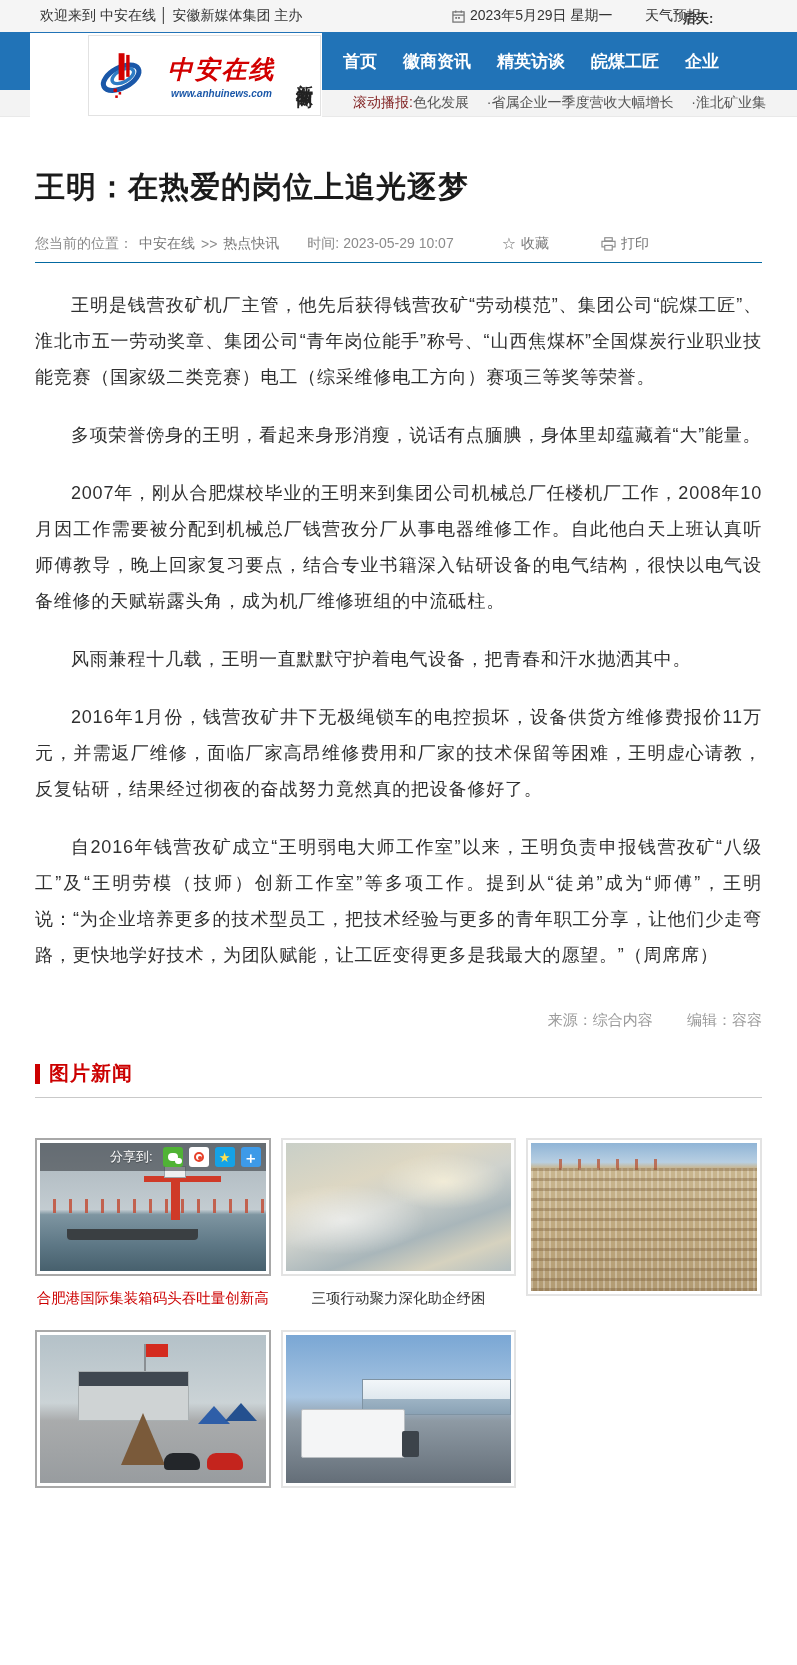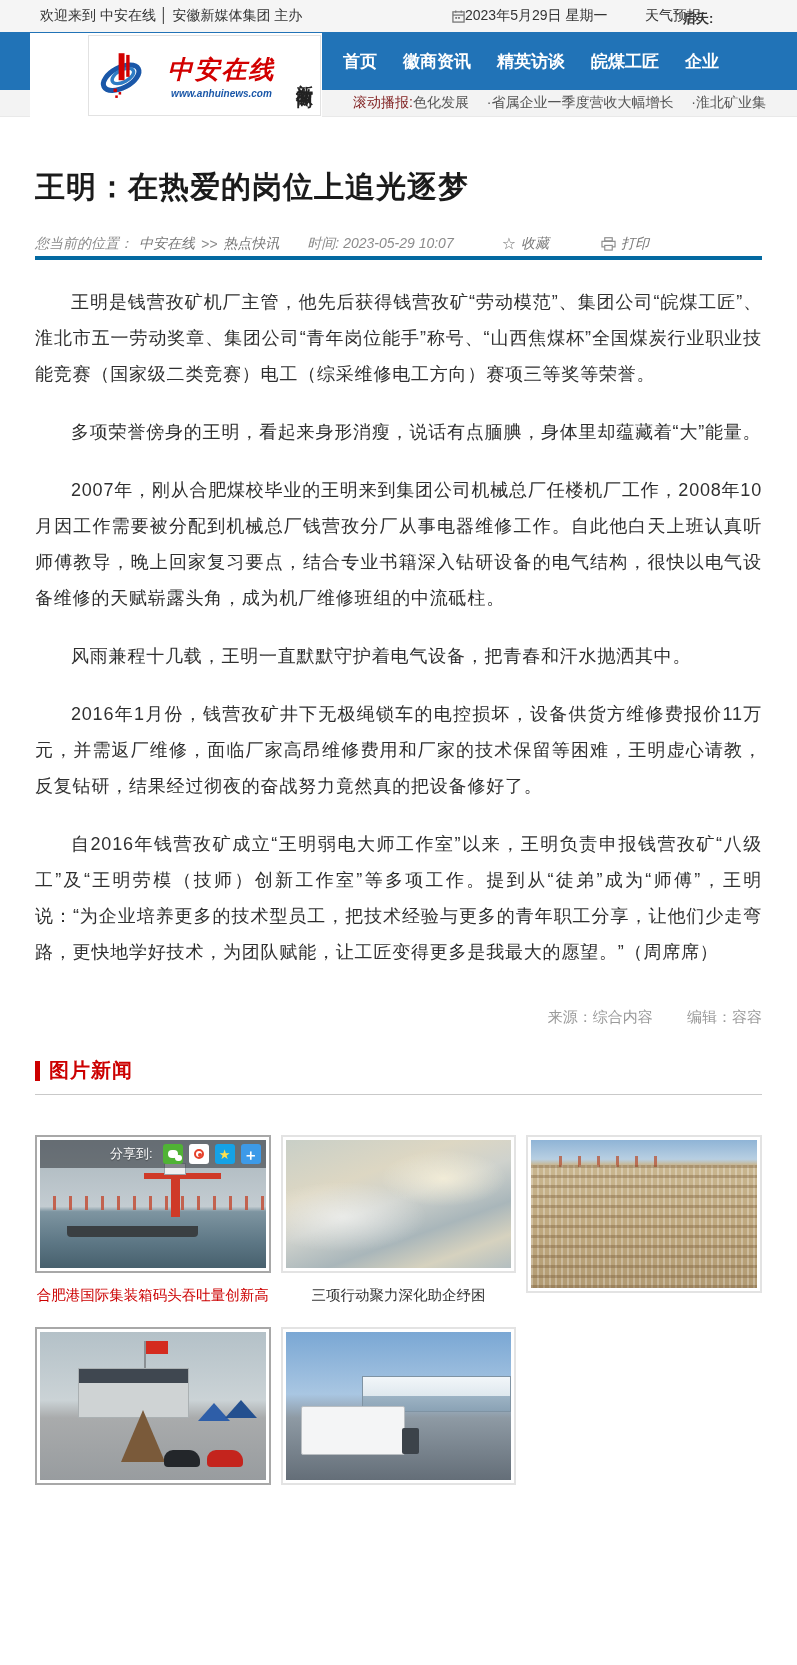--- a/index.html
+++ b/index.html
@@ -8,21 +8,21 @@
     height:1665px; overflow:hidden; background:#fff;
     font-family:"Liberation Sans","DejaVu Sans",sans-serif;
     position:relative;
   }
   
   .topbar {
     position:relative; height:32px; background:#f5f5f5;
     font-size:14px; color:#333;
   }
   .topbar .welcome { position:absolute; left:40px; top:7px; }
-  .topbar .dategroup { position:absolute; left:452px; top:7px; display:flex; align-items:center; }
+  .topbar .dategroup { position:absolute; left:452px; top:7px; display:flex; align-items:center; gap:5px; }
   .topbar .weatherlabel { position:absolute; left:645px; top:7px; }
   .topbar .weathervalue { position:absolute; left:683px; top:10px; font-weight:bold; font-size:13px; white-space:nowrap; }
   
   .header { position:relative; height:58px; background:#2173b7; }
   .nav { position:absolute; left:334px; top:0; height:58px; display:flex; align-items:center; gap:8px; white-space:nowrap; }
   .nav a { color:#fff; font-size:17px; font-weight:bold; text-decoration:none; padding:0 9px; }
   
   .ticker {
     height:27px; background:#f3f3f3; border-bottom:1px solid #e9e9e9;
     font-size:14px; color:#555; display:flex; align-items:center;
@@ -41,21 +41,21 @@
   .logo-url { color:#1a57a8; font-size:10px; font-weight:bold; font-style:italic; margin-top:2px; }
   .logo-edition {
     writing-mode:vertical-rl; text-orientation:upright;
     font-size:17px; font-weight:bold; color:#222; letter-spacing:3px; line-height:20px;
   }
   
   .main { width:727px; margin:0 35px; }
   .article-title { padding-top:50px; font-size:30px; font-weight:bold; color:#1b1b1b; letter-spacing:1px; }
   .breadcrumb {
     margin-top:26px; display:flex; align-items:center; font-size:14px; color:#8b8b8b;
-    padding-bottom:3px; border-bottom:4px solid #0369a1;font-style:italic;
+    padding-bottom:9px; border-bottom:1px solid #0369a1;
   }
   .breadcrumb a { color:#777; text-decoration:none; }
   .breadcrumb .sep { margin:0 6px; }
   .bc-time { margin-left:28px; }
   .bc-fav { margin-left:48px; display:flex; align-items:center; gap:5px; cursor:pointer; color:#777; }
   .bc-print { margin-left:52px; display:flex; align-items:center; gap:5px; cursor:pointer; color:#777; }
   .article-body { padding-top:24px; }
   .article-body p {
     font-size:18px; color:#2f2f2f; line-height:36px; letter-spacing:0.8px;
     text-indent:2em; margin-bottom:22px; text-align:justify;

